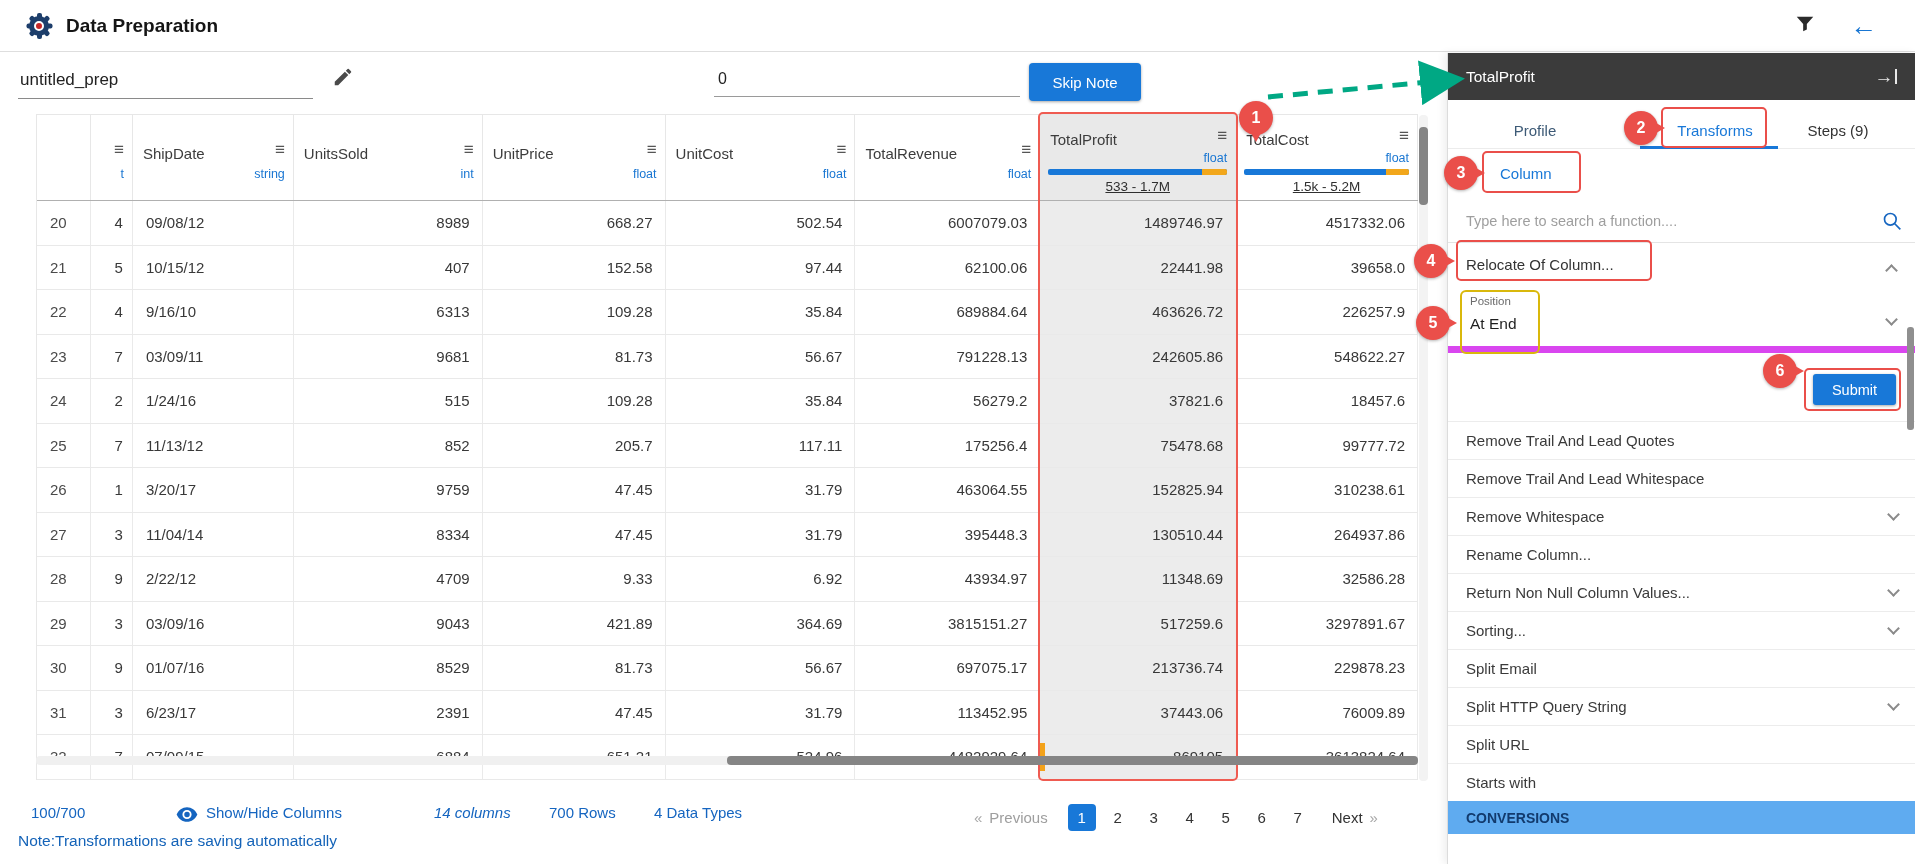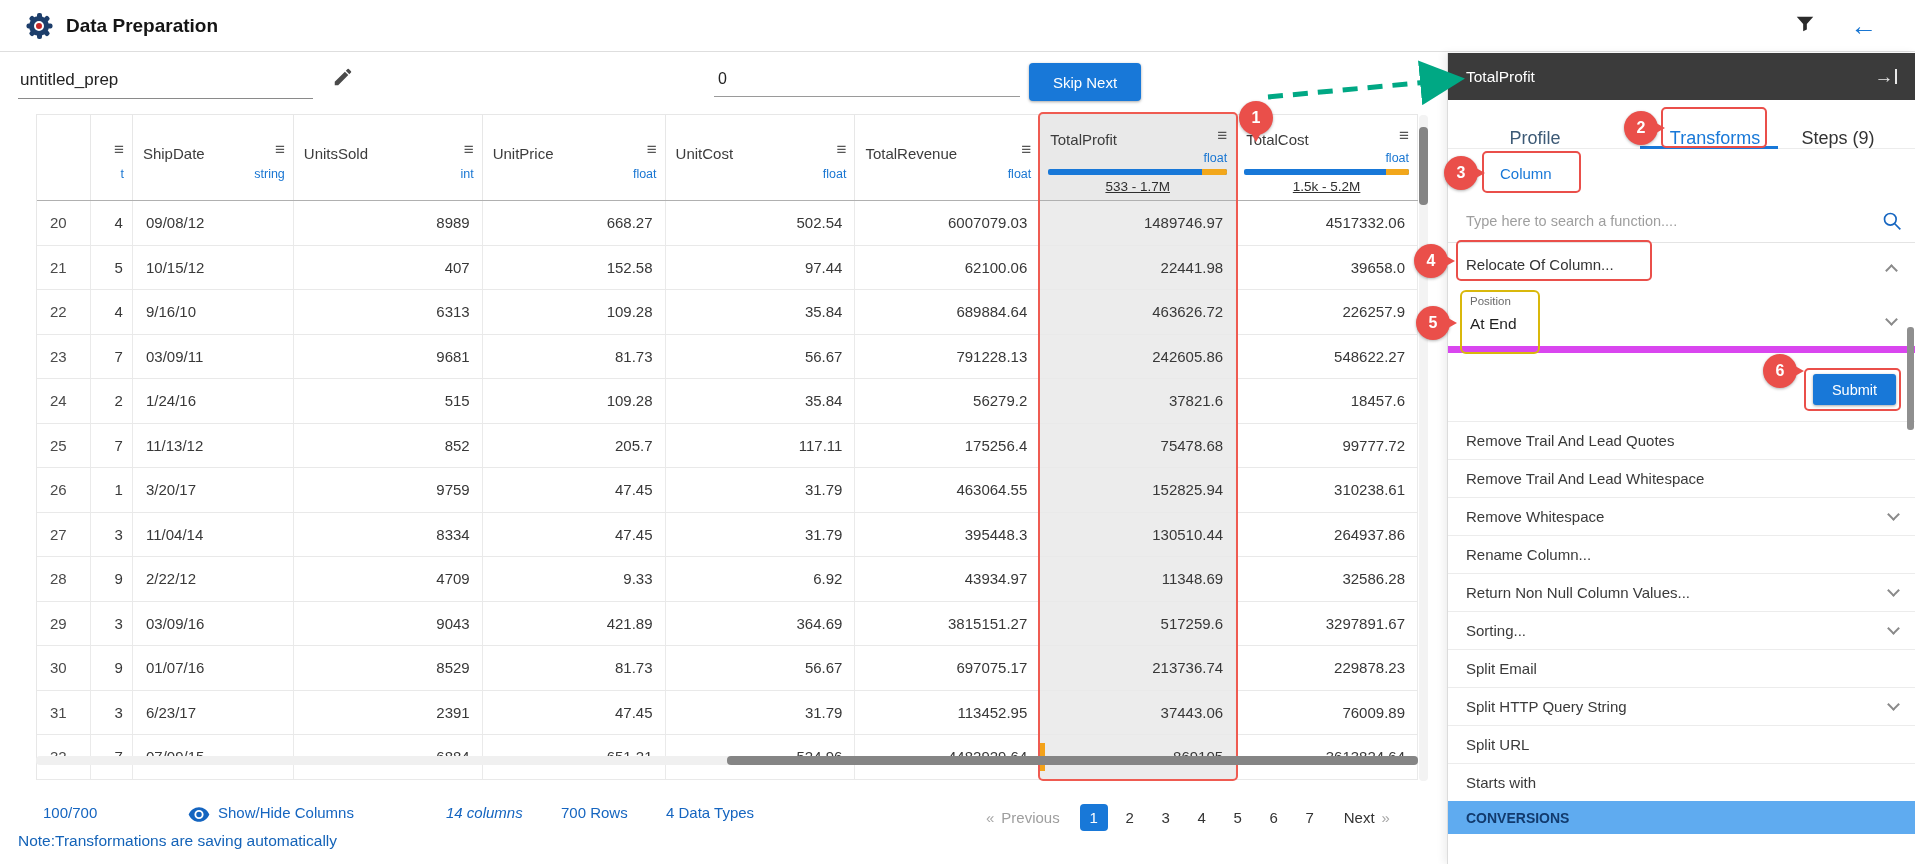--- a/index.html
+++ b/index.html
@@ -47,21 +47,21 @@
   .cell.date { padding-left:13px; }
   .cell.profit { background:#ececec; position:relative; }
   .cell .flag { position:absolute; left:0; top:8px; width:5px; height:28px; background:#f3a21a; }
   .col-outline { position:absolute; left:1038px; top:112px; width:200px; height:669px; border:2.5px solid #ef5b51; border-radius:5px; pointer-events:none; z-index:15; }
   .hscroll { position:absolute; left:36px; top:756px; width:1382px; height:9px; background:#f0f0f0; border-radius:4px; z-index:16; }
   .hscroll .thumb { position:absolute; left:50%; width:50%; height:100%; background:#858585; border-radius:4px; }
   .vscroll { position:absolute; left:1419px; top:115px; width:9px; height:666px; background:#f3f3f3; border-radius:4px; }
   .vscroll .thumb { position:absolute; top:12px; height:78px; width:100%; background:#858585; border-radius:4px; }
 
   
-  .tfoot { position:absolute; left:16px; top:800px; width:1595px; height:28px; font-size:15px; color:#1565c0; z-index:6; }
+  .tfoot { position:absolute; left:4px; top:800px; width:1595px; height:28px; font-size:15px; color:#1565c0; z-index:6; }
   .tfoot .item { position:absolute; top:4px; white-space:nowrap; }
   .f-progress { left:27px; }
   .f-eye { left:172px; top:7px !important; }
   .f-showhide { left:202px; }
   .f-cols { left:430px;font-style:italic; }
   .f-rows { left:545px; }
   .f-types { left:650px; }
   .pager { position:absolute; left:965px; top:4px; display:flex; align-items:center; color:#333; }
   .pg-sym { color:#a8a8a8; margin:0 5px; font-size:15px; }
   .pg-prev { color:#9e9e9e; margin:0 8px 0 2px; }
@@ -71,21 +71,21 @@
   .pg-next { margin:0 2px 0 8px; color:#333; }
   .note { position:absolute; left:18px; top:832px; font-size:15.5px; color:#1463b8; z-index:6; }
 
   
   .panel { position:absolute; left:1447px; top:53px; width:468px; height:811px; background:#fff; border-left:1px solid #dcdcdc; box-shadow:-3px 0 8px rgba(0,0,0,.07); z-index:10; }
   .panel-head { height:47px; background:#3b3b3b; color:#fff; display:flex; align-items:center; padding:0 18px; font-size:15.5px; }
   .collapse { margin-left:auto; display:flex; align-items:center; color:#e8e8e8; }
   .col-arr { font-size:19px; line-height:1; }
   .col-bar { width:2.5px; height:15px; background:#e8e8e8; margin-left:1px; }
   .panel-tabs { position:absolute; left:0; top:47px; width:468px; height:49px; border-bottom:1px solid #ececec; }
-  .ptab { position:absolute; top:0; height:60px; display:flex; align-items:center; justify-content:center; font-size:18px;margin-top:8px; }
+  .ptab { position:absolute; top:0; height:60px; display:flex; align-items:center; justify-content:center; font-size:15px; }
   .ptab.t-profile { left:20px; width:134px; color:#3d5a76; }
   .ptab.t-transforms { left:180px; width:174px; color:#1878d8; }
   .ptab.t-steps { left:330px; width:120px; color:#333; }
   .tab-underline { position:absolute; left:192px; top:46px; width:138px; height:3px; background:#1878d8; }
   .category { position:absolute; left:52px; top:112px; font-size:15px; color:#1878d8; }
   .search { position:absolute; left:0; top:148px; width:468px; height:42px; border-bottom:1px solid #e4e4e4; }
   .search input { width:420px; height:40px; border:none; outline:none; padding-left:18px; font-size:14.5px; color:#333; background:transparent; font-family:"Liberation Sans", sans-serif; }
   .search input::placeholder { color:#9e9e9e; }
   .search .mag { position:absolute; right:14px; top:10px; }
   .fnx { position:absolute; left:0; top:190px; width:468px; height:46px; }
@@ -140,21 +140,21 @@
     </div>
   </div>
 
   <input class="prep-name" value="untitled_prep" style="">
   <span class="edit-icon">
     <svg width="22" height="22" viewBox="0 0 24 24">
         <path d="M3 17.25V21h3.75L17.8 9.94l-3.75-3.75L3 17.25zM20.7 7.04a1 1 0 0 0 0-1.41l-2.34-2.34a1 1 0 0 0-1.41 0l-1.83 1.83 3.75 3.75 1.83-1.83z" fill="#4a4a4a"></path>
       </svg>
   </span>
   <input class="skip-input" value="0" style="">
-  <button class="skip-btn">Skip Next</button>
+  <button class="skip-btn">Skip Note</button>
 
   <div class="grid">
     <div class="grid-head">
       <div class="hcell c0"></div>
       <div class="hcell c1">
         <span class="menu">≡</span>
         <span class="type">t</span>
       </div>
       <div class="hcell c2">
         <span class="name">ShipDate</span>

